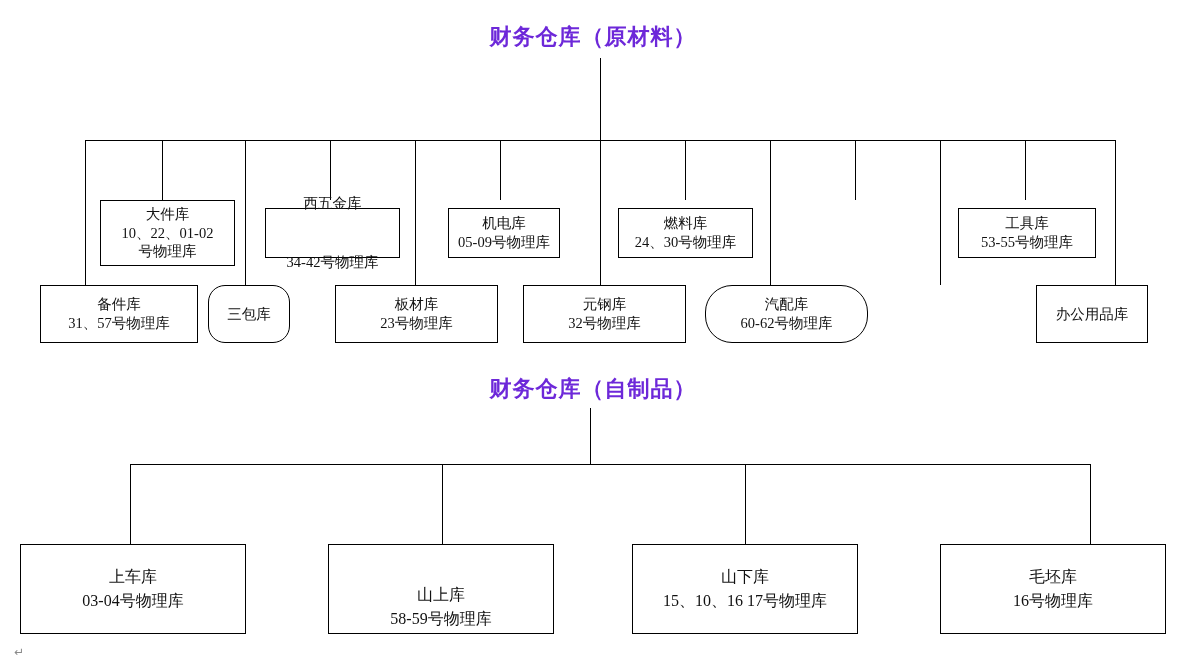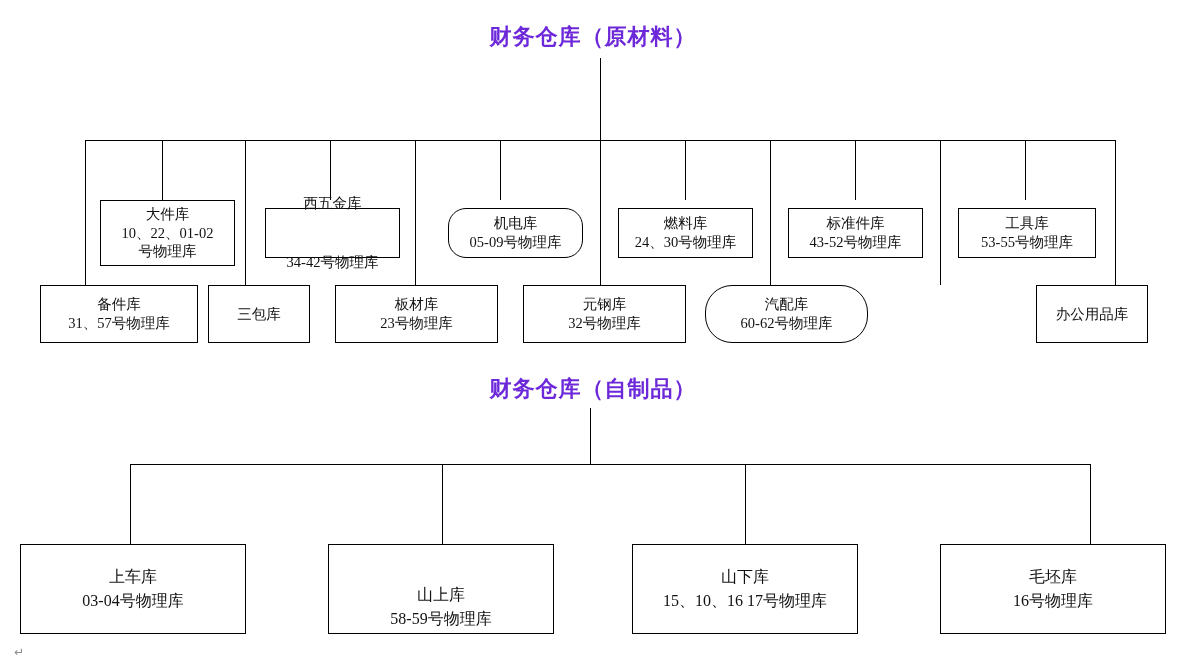--- a/index.html
+++ b/index.html
@@ -99,46 +99,42 @@
     <span class="l1">大件库</span>
     <span class="l2">10、22、01-02</span>
     <span class="l3">号物理库</span>
   </div>
 
   <div class="node" style="left:265px; top:208px; width:135px; height:50px;gap:40px;">
     <span class="l1">西五金库</span>
     <span class="l2">34-42号物理库</span>
   </div>
 
-  <div class="node" style="left:448px; top:208px; width:135px; height:50px;border-radius:18px;">
+  <div class="node" style="left:448px; top:208px; width:112px; height:50px;">
     <span class="l1">机电库</span>
     <span class="l2">05-09号物理库</span>
   </div>
 
   <div class="node" style="left:618px; top:208px; width:135px; height:50px;">
     <span class="l1">燃料库</span>
     <span class="l2">24、30号物理库</span>
   </div>
 
-  <div class="node" style="left:788px; top:208px; width:135px; height:50px;">
-    <span class="l1">标准件库</span>
-    <span class="l2">43-52号物理库</span>
-  </div>
 
   <div class="node" style="left:958px; top:208px; width:138px; height:50px;">
     <span class="l1">工具库</span>
     <span class="l2">53-55号物理库</span>
   </div>
 
   <div class="node" style="left:40px; top:285px; width:158px; height:58px;">
     <span class="l1">备件库</span>
     <span class="l2">31、57号物理库</span>
   </div>
 
-  <div class="node" style="left:208px; top:285px; width:102px; height:58px;">
+  <div class="node" style="left:208px; top:285px; width:82px; height:58px;border-radius:17px;">
     <span class="l1">三包库</span>
   </div>
 
   <div class="node" style="left:335px; top:285px; width:163px; height:58px;">
     <span class="l1">板材库</span>
     <span class="l2">23号物理库</span>
   </div>
 
   <div class="node" style="left:523px; top:285px; width:163px; height:58px;">
     <span class="l1">元钢库</span>

